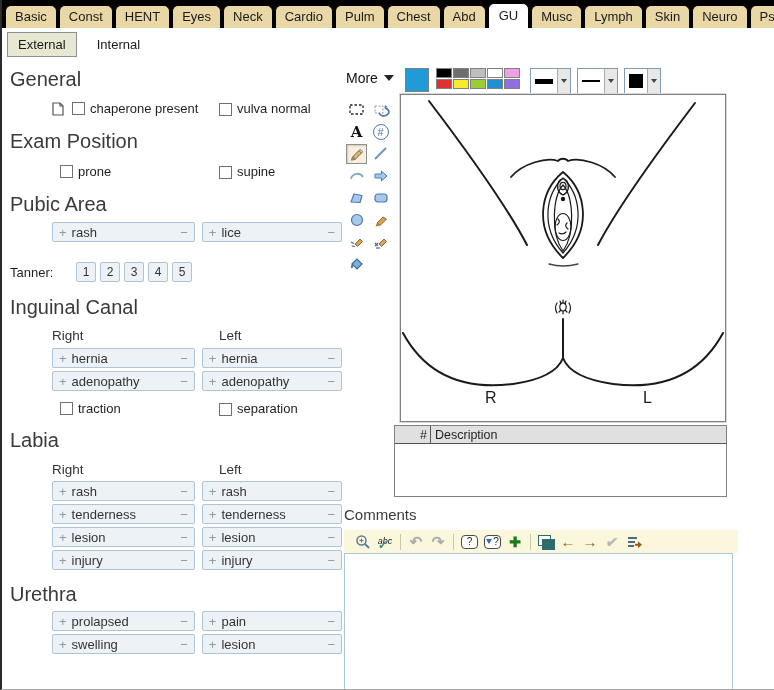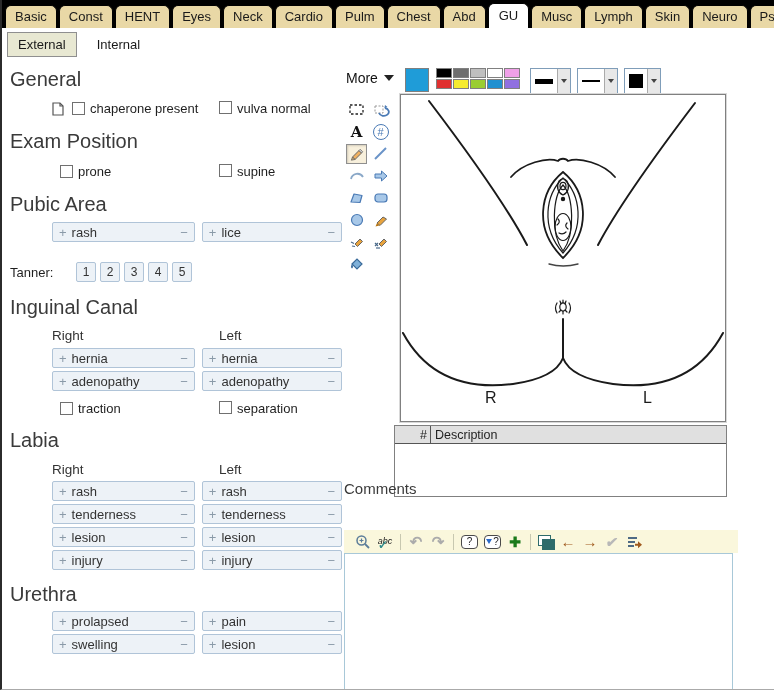--- a/index.html
+++ b/index.html
@@ -23,21 +23,21 @@
   .subtab-btn {
     background:#e8e8d2; border:1px solid #8f8f8f; padding:4px 10px; font-size:13px; color:#1a1a1a;
   }
   .subtab-plain { margin-left:20px; font-size:13px; color:#1a1a1a; }
   
   .main { position:relative; width:774px; height:630px; }
   .lp { position:absolute; left:0; top:0; width:340px; padding-left:8px; }
   .hdg { font-size:20px; color:#3a3a3a; }
   .row { display:flex; align-items:center;padding-left:42px; }
   .col1 { width:167px; display:flex; align-items:center; }
-  .col2 { display:flex; align-items:flex-start; }
+  .col2 { display:flex; align-items:flex-end; }
   .cb { width:13px; height:13px; border:1px solid #707070; background:#fff; display:inline-block; flex:0 0 13px; }
   .cblabel { font-size:13px; margin-left:5px; color:#1f1f1f; }
   .subhead { font-size:13.5px; color:#333; }
   .pmbtn {
     height:20px; background:#edf2f7; border:1px solid #b0c4d8; border-radius:2px;
     display:flex; align-items:center; padding:0 6px; font-size:13px; color:#333;
   }
   .pm { color:#8a9aa8; font-size:13px; line-height:1; }
   .plus::before { content:'+'; }
   .minus::before { content:'\2212'; }
@@ -69,21 +69,21 @@
   .tool { width:21px; height:20px; display:flex; align-items:center; justify-content:center; }
   .tool.selected { border:1px solid #8f8f8f; background:#f8f0dc; box-shadow:inset 1px 1px 2px rgba(0,0,0,.15); }
   .glyphA { font-family:"DejaVu Serif", serif; font-size:15px; font-weight:bold; color:#111; }
   .glyphNum { width:16px; height:16px; border:1.5px solid #4a7ab5; border-radius:50%; color:#4a7ab5; font-size:11px; display:flex; align-items:center; justify-content:center; }
   .canvas { position:absolute; left:58px; top:34px; width:326px; height:328px; background:#fff; border:1px solid #808080; box-shadow:0 0 0 1px #d8d8d8; }
   .desc-table { position:absolute; left:52px; top:365px; width:333px; height:72px; border:1px solid #808080; background:#fff; }
   .desc-head { display:flex; height:18px; background:#e0e0e0; border-bottom:1px solid #555; font-size:12.5px; }
   .desc-num { width:36px; border-right:1px solid #555; text-align:right; padding:2px 3px 0 0; }
   .desc-desc { flex:1; padding:2px 12px 0 4px; }
   
-  .cm-hdg { position:absolute; left:2px; top:420px; font-size:15px; color:#3a3a3a; }
+  .cm-hdg { position:absolute; left:2px; top:446px; font-size:15px; color:#3a3a3a; }
   .cm-toolbar { position:absolute; left:2px; top:470px; width:394px; height:23px; background:#faf7dc; display:flex; align-items:center; padding-left:8px; }
   .ti { margin:0 3px; display:flex; align-items:center; justify-content:center; min-width:16px; height:18px; font-size:15px; line-height:1; cursor:default; }
   .tsep { width:1px; height:16px; background:#c8c8b0; margin:0 4px; }
   .ic-gray { color:#ababab; font-weight:bold; }
   .ic-brown { color:#a05a1e; font-weight:bold; }
   .ic-green { color:#1b7a1b; font-weight:bold; font-size:14px; }
   .ic-check { color:#b8b8b8; font-size:14px; font-weight:bold; transform:skewX(-10deg); }
   .spell { font-size:9px; font-style:italic; color:#222; position:relative; }
   .spell i { position:absolute; left:1px; top:6px; font-style:normal; color:#2e8b8b; font-weight:bold; font-size:12px; }
   .helpbox { width:17px; height:14px; border:1.4px solid #4a4a4a; border-radius:4px; background:#fff; font-size:10px; color:#222; display:flex; align-items:center; justify-content:center; }

